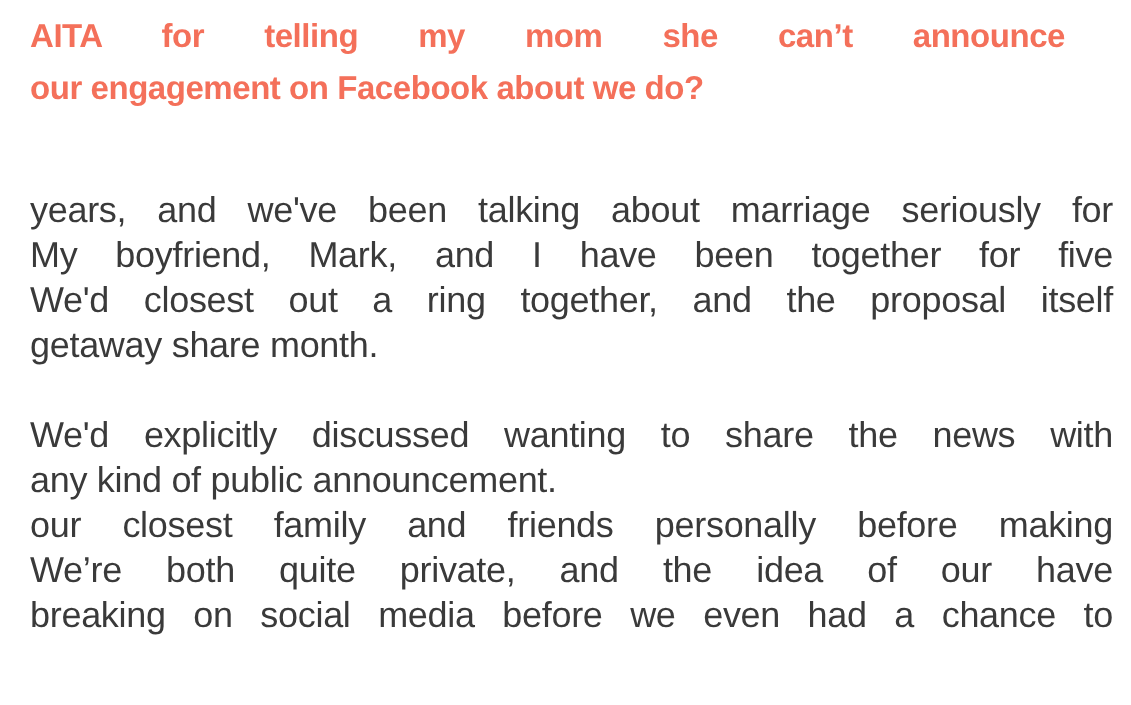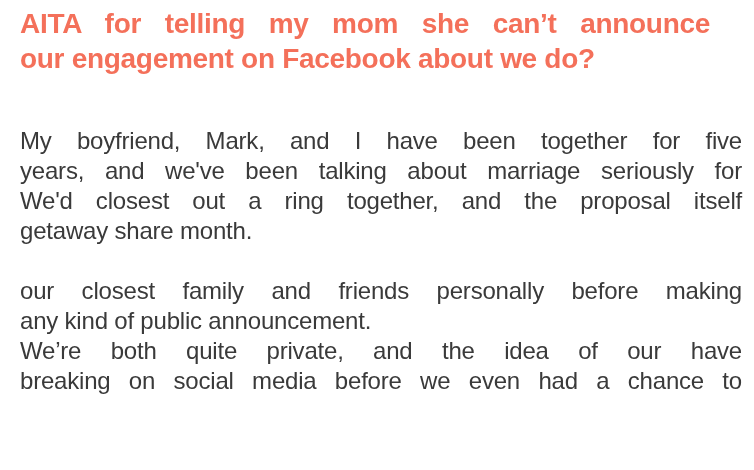--- a/index.html
+++ b/index.html
@@ -12,21 +12,21 @@
     width: 754px;
     height: 470px;
     background: #ffffff;
     box-sizing: border-box;
     padding-top: 6px;
     overflow: hidden;
     font-family: "Liberation Sans", "DejaVu Sans", sans-serif;
   }
   .title {
     margin: 0 44px 50px 20px;
-    font-size: 28px;
+    font-size: 22px;
     line-height: 35px;
     font-weight: bold;
     letter-spacing: -0.3px;
   }
   .story-body {
     margin: 0 12px 0 20px;
     font-size: 24px;
     line-height: 30px;
     letter-spacing: -0.2px;
   }
@@ -52,34 +52,35 @@
 <main class="page">
 
   <h1 class="title" style="color: rgb(244, 112, 90);">
     <span class="tline jfull">AITA for telling my mom she can’t announce</span>
     <span class="tline">our engagement on Facebook about we do?</span>
   </h1>
 
   <section class="story-body" style="color: rgb(58, 58, 58);">
 
     <p class="para">
+      <span class="bline jfull">years, and we've been talking about marriage seriously for</span>
       <span class="bline jfull">My boyfriend, Mark, and I have been together for five</span>
-      <span class="bline jfull">years, and we've been talking about marriage seriously for</span>
     </p>
 
     <p class="para">
       <span class="bline jfull">We'd closest out a ring together, and the proposal itself</span>
       <span class="bline">getaway share month.</span>
     </p>
 
     <div class="spacer"></div>
 
     <p class="para">
+      <span class="bline jfull">We'd explicitly discussed wanting to share the news with</span>
+      <span class="bline">any kind of public announcement.</span>
       <span class="bline jfull">our closest family and friends personally before making</span>
-      <span class="bline">any kind of public announcement.</span>
     </p>
 
     <p class="para">
       <span class="bline jfull">We’re both quite private, and the idea of our have</span>
       <span class="bline jfull">breaking on social media before we even had a chance to</span>
     </p>
 
   </section>
 </main>
 

